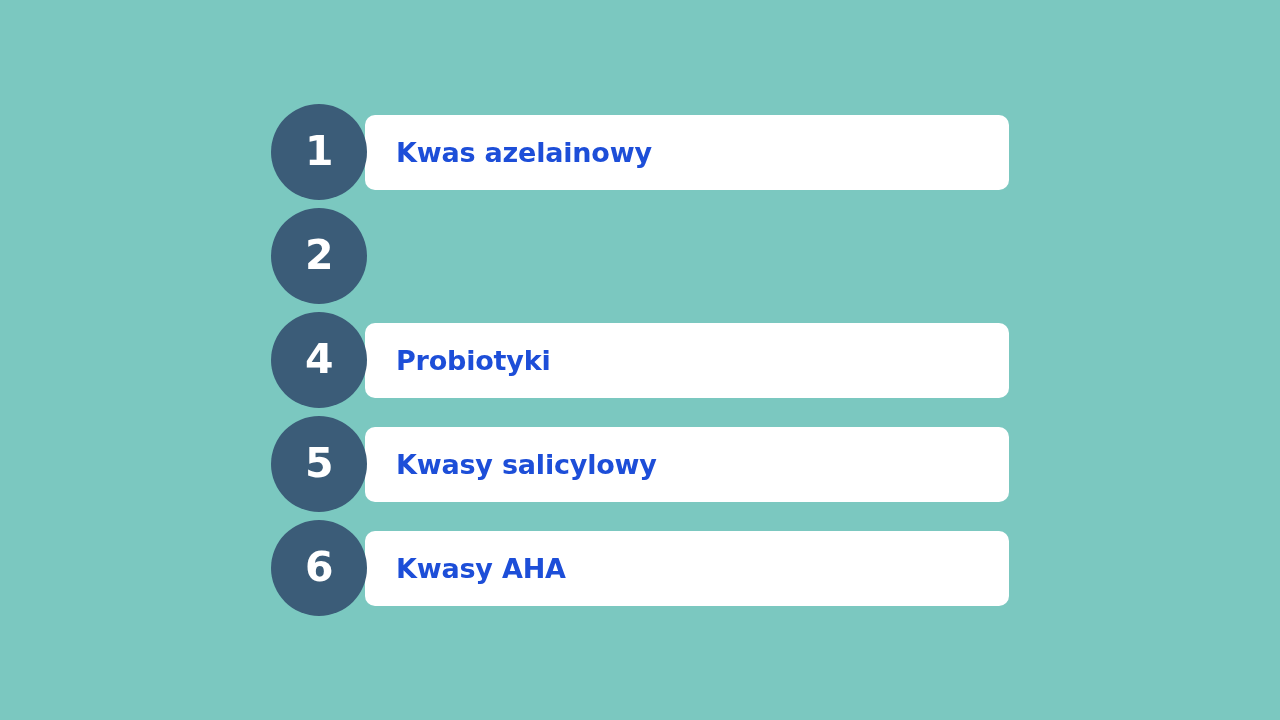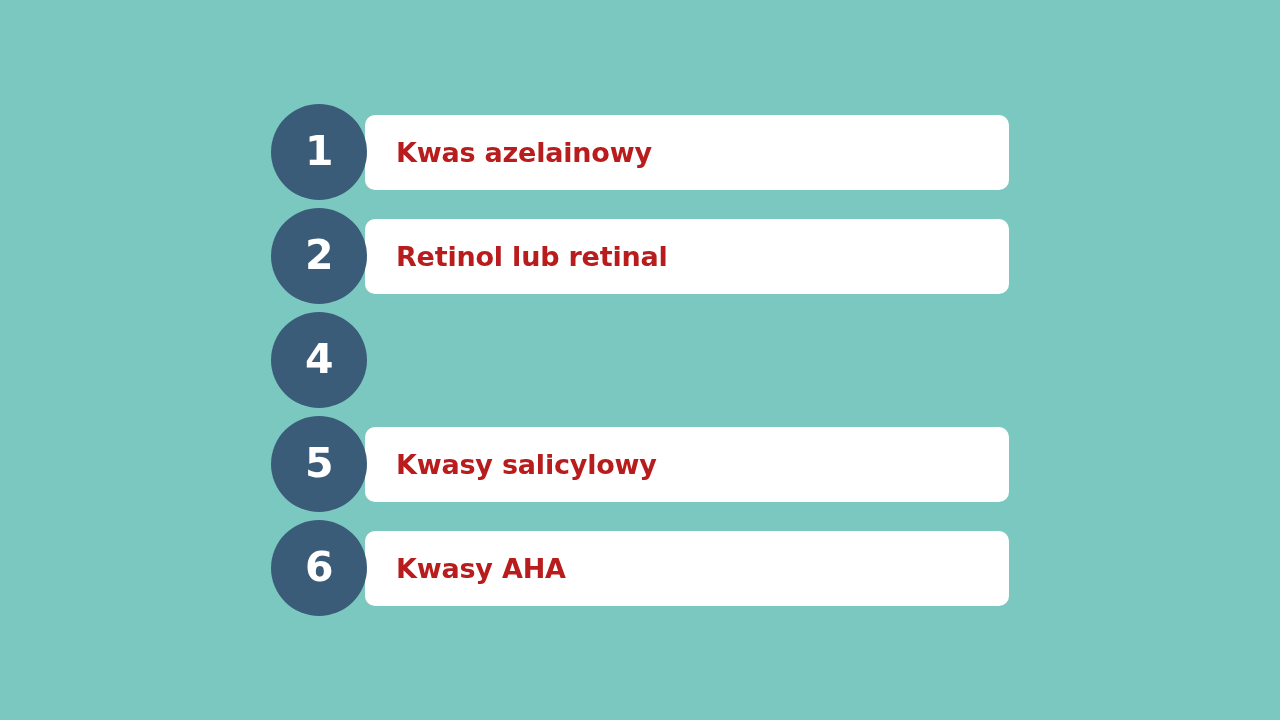--- a/index.html
+++ b/index.html
@@ -50,21 +50,21 @@
     box-sizing: border-box;
     display: flex;
     align-items: center;
   }
 
   .card-label {
     padding-left: 31px;    
     font-size: 27px;
     font-weight: bold;
     letter-spacing: -0.2px;
-    color: #b91c1c;
+    color: #1d4ed8;
     line-height: 1;
     white-space: nowrap;
   }
 
   
   .badge {
     position: absolute;
     left: 0;
     top: 0;
     width: 96px;
@@ -97,29 +97,29 @@
     <div class="row">
       <div class="card">
         <span class="card-label">Kwas azelainowy</span>
       </div>
       <div class="badge">
         <span class="badge-number">1</span>
       </div>
     </div>
 
     <div class="row">
-      <div class="card">
-        <span class="card-label">Retinol lub retinal</span>
-      </div>
       <div class="badge">
         <span class="badge-number">2</span>
       </div>
     </div>
 
     <div class="row">
+      <div class="card">
+        <span class="card-label">Probiotyki</span>
+      </div>
       <div class="badge">
         <span class="badge-number">4</span>
       </div>
     </div>
 
     <div class="row">
       <div class="card">
         <span class="card-label">Kwasy salicylowy</span>
       </div>
       <div class="badge">

